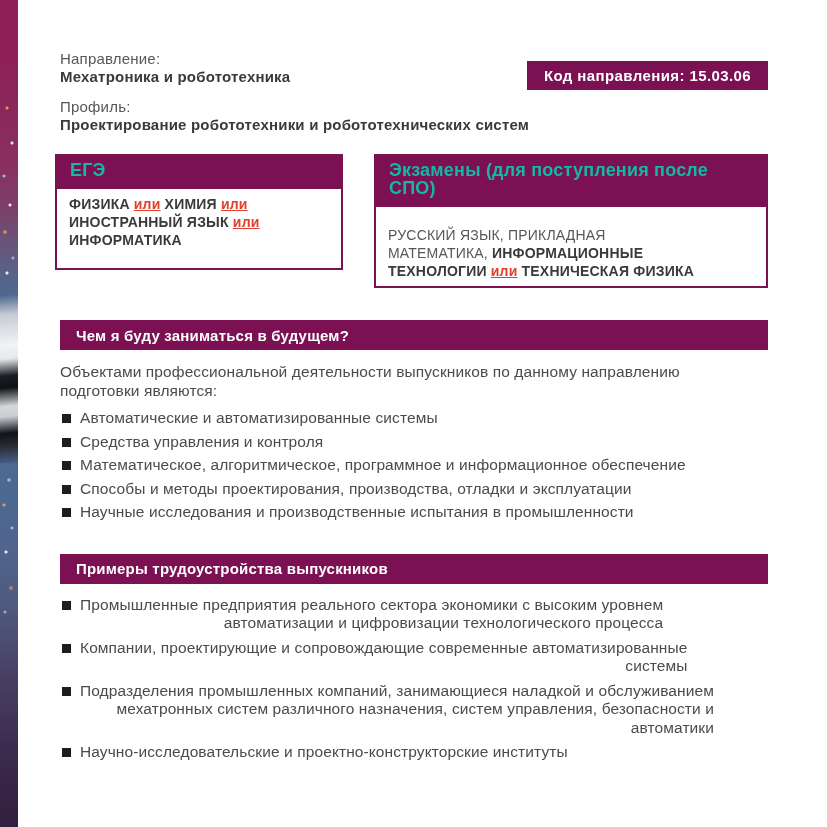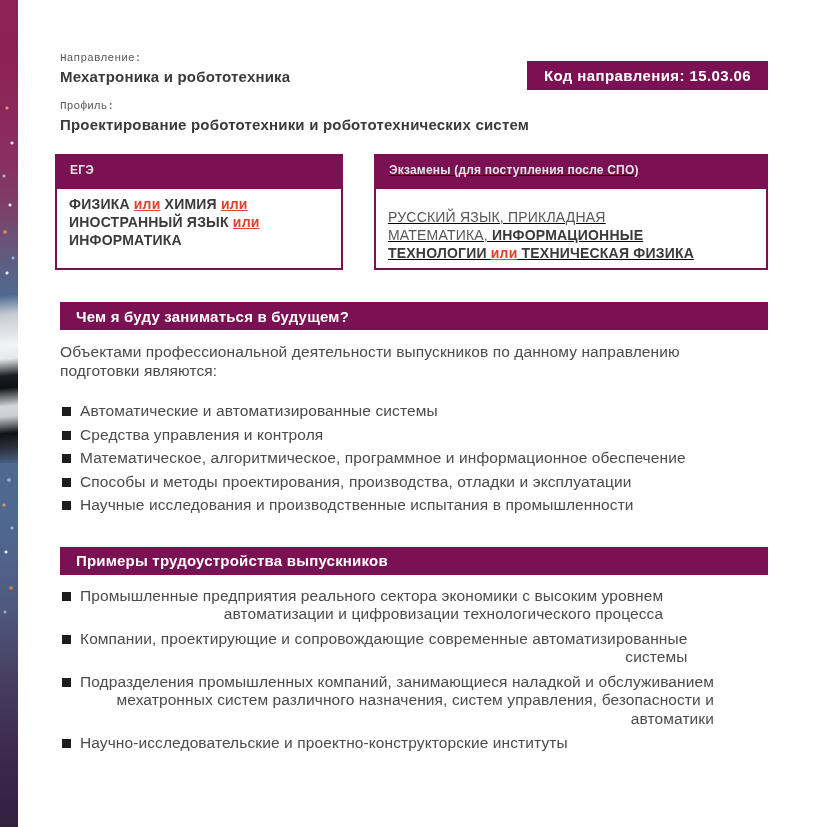--- a/index.html
+++ b/index.html
@@ -35,57 +35,57 @@
       radial-gradient(circle at 12px 528px,#9fb6d8 0 1px,transparent 2px),
       radial-gradient(circle at 6px 552px,#e8ebf0 0 1px,transparent 2px),
       radial-gradient(circle at 11px 588px,#c87f52 0 1.3px,transparent 2.3px),
       radial-gradient(circle at 5px 612px,#8fa8cc 0 1px,transparent 2px),
       linear-gradient(175deg,#49668e 0%,#c7ccd2 12%,#f2f3f4 30%,#e5e7e9 38%,#1b1e24 48%,#0e1013 55%,#d4d7da 66%,#caced3 72%,#101216 82%,#2a2e36 90%,#47618a 100%) 0 295px / 18px 168px no-repeat,
       linear-gradient(#8e2156 0%,#8d2156 7%,#893060 20%,#7c3f68 25%,#6a5278 29%,#586388 33%,#50688f 36%,#4d6992 55%,#4e6890 62%,#50628a 68%,#4f577c 74%,#473f63 82%,#3d2c50 90%,#362345 96%,#32203f 100%);
     background-repeat:no-repeat;
   }
   .content{position:absolute;left:55px;right:59px;top:0;}
   .header-block{margin-top:50px;margin-left:5px;position:relative;}
-  .label-line{font-size:11px;line-height:17px;color:var(--plain);letter-spacing:.2px;font-family:Liberation Mono, monospace;}
+  .label-line{font-size:15px;line-height:17px;color:var(--plain);letter-spacing:.2px;}
   .value-line{font-size:15px;line-height:19px;font-weight:bold;color:var(--bold);letter-spacing:.2px;}
   .profile-label{margin-top:12px;}
   .code-badge{
     position:absolute;right:0;top:11px;height:29px;
     background:var(--maroon);color:#fff;font-weight:bold;font-size:15px;
     display:flex;align-items:center;padding:0 17px;letter-spacing:.4px;
   }
   .exam-row{display:flex;gap:31px;margin-top:20px;}
   .exam-box-ege{width:288px;flex:0 0 auto;}
-  .exam-box-spo{flex:1;text-decoration:underline;}
+  .exam-box-spo{flex:1;}
   .exam-box-header{
-    background:var(--maroon);color:#e5e5e5;font-weight:bold;font-size:12px;
+    background:var(--maroon);color:#14b8a6;font-weight:bold;font-size:18px;
     line-height:18px;padding:7px 15px 8px;letter-spacing:.2px;
   }
   .exam-box-body{
     border:2px solid var(--maroon);background:#fff;
     padding:6px 12px;min-height:83px;font-size:14px;line-height:18px;
     letter-spacing:.2px;display:flex;flex-direction:column;
   }
   .exam-box-spo .exam-box-body{justify-content:flex-end;}
   .exam-line{white-space:nowrap;}
   .seg-plain{color:var(--plain);}
   .seg-bold{color:var(--bold);font-weight:bold;}
   .seg-or{color:var(--red);font-weight:bold;text-decoration:underline;}
   .info-section{margin-left:5px;}
   .section-banner{
     background:var(--maroon);color:#fff;font-weight:bold;font-size:15px;
-    height:14px;display:flex;align-items:center;padding:14px 16px;
+    height:30px;display:flex;align-items:center;padding:0 16px;
     margin-top:32px;letter-spacing:.2px;
   }
   .info-section + .info-section .section-banner{margin-top:32px;}
   .section-intro{
     margin-top:13px;font-size:15.5px;line-height:18.5px;color:var(--list);
     white-space:pre-line;letter-spacing:.1px;
   }
-  .bullet-list{list-style:none;margin-top:22px;}
+  .bullet-list{list-style:none;margin-top:9px;}
   .list-item{
     display:flex;margin-bottom:5px;font-size:15.5px;line-height:18.5px;
     color:var(--list);letter-spacing:.1px;
   }
   .info-section + .info-section .bullet-list{margin-top:12px;}
   .info-section + .info-section .list-item{margin-bottom:6px;text-align:right;}
   .square-bullet{width:9px;height:9px;background:var(--bullet);margin:5px 9px 0 2px;flex:0 0 auto;}
   .list-item-text{white-space:pre-line;}
 </style>
 </head>

